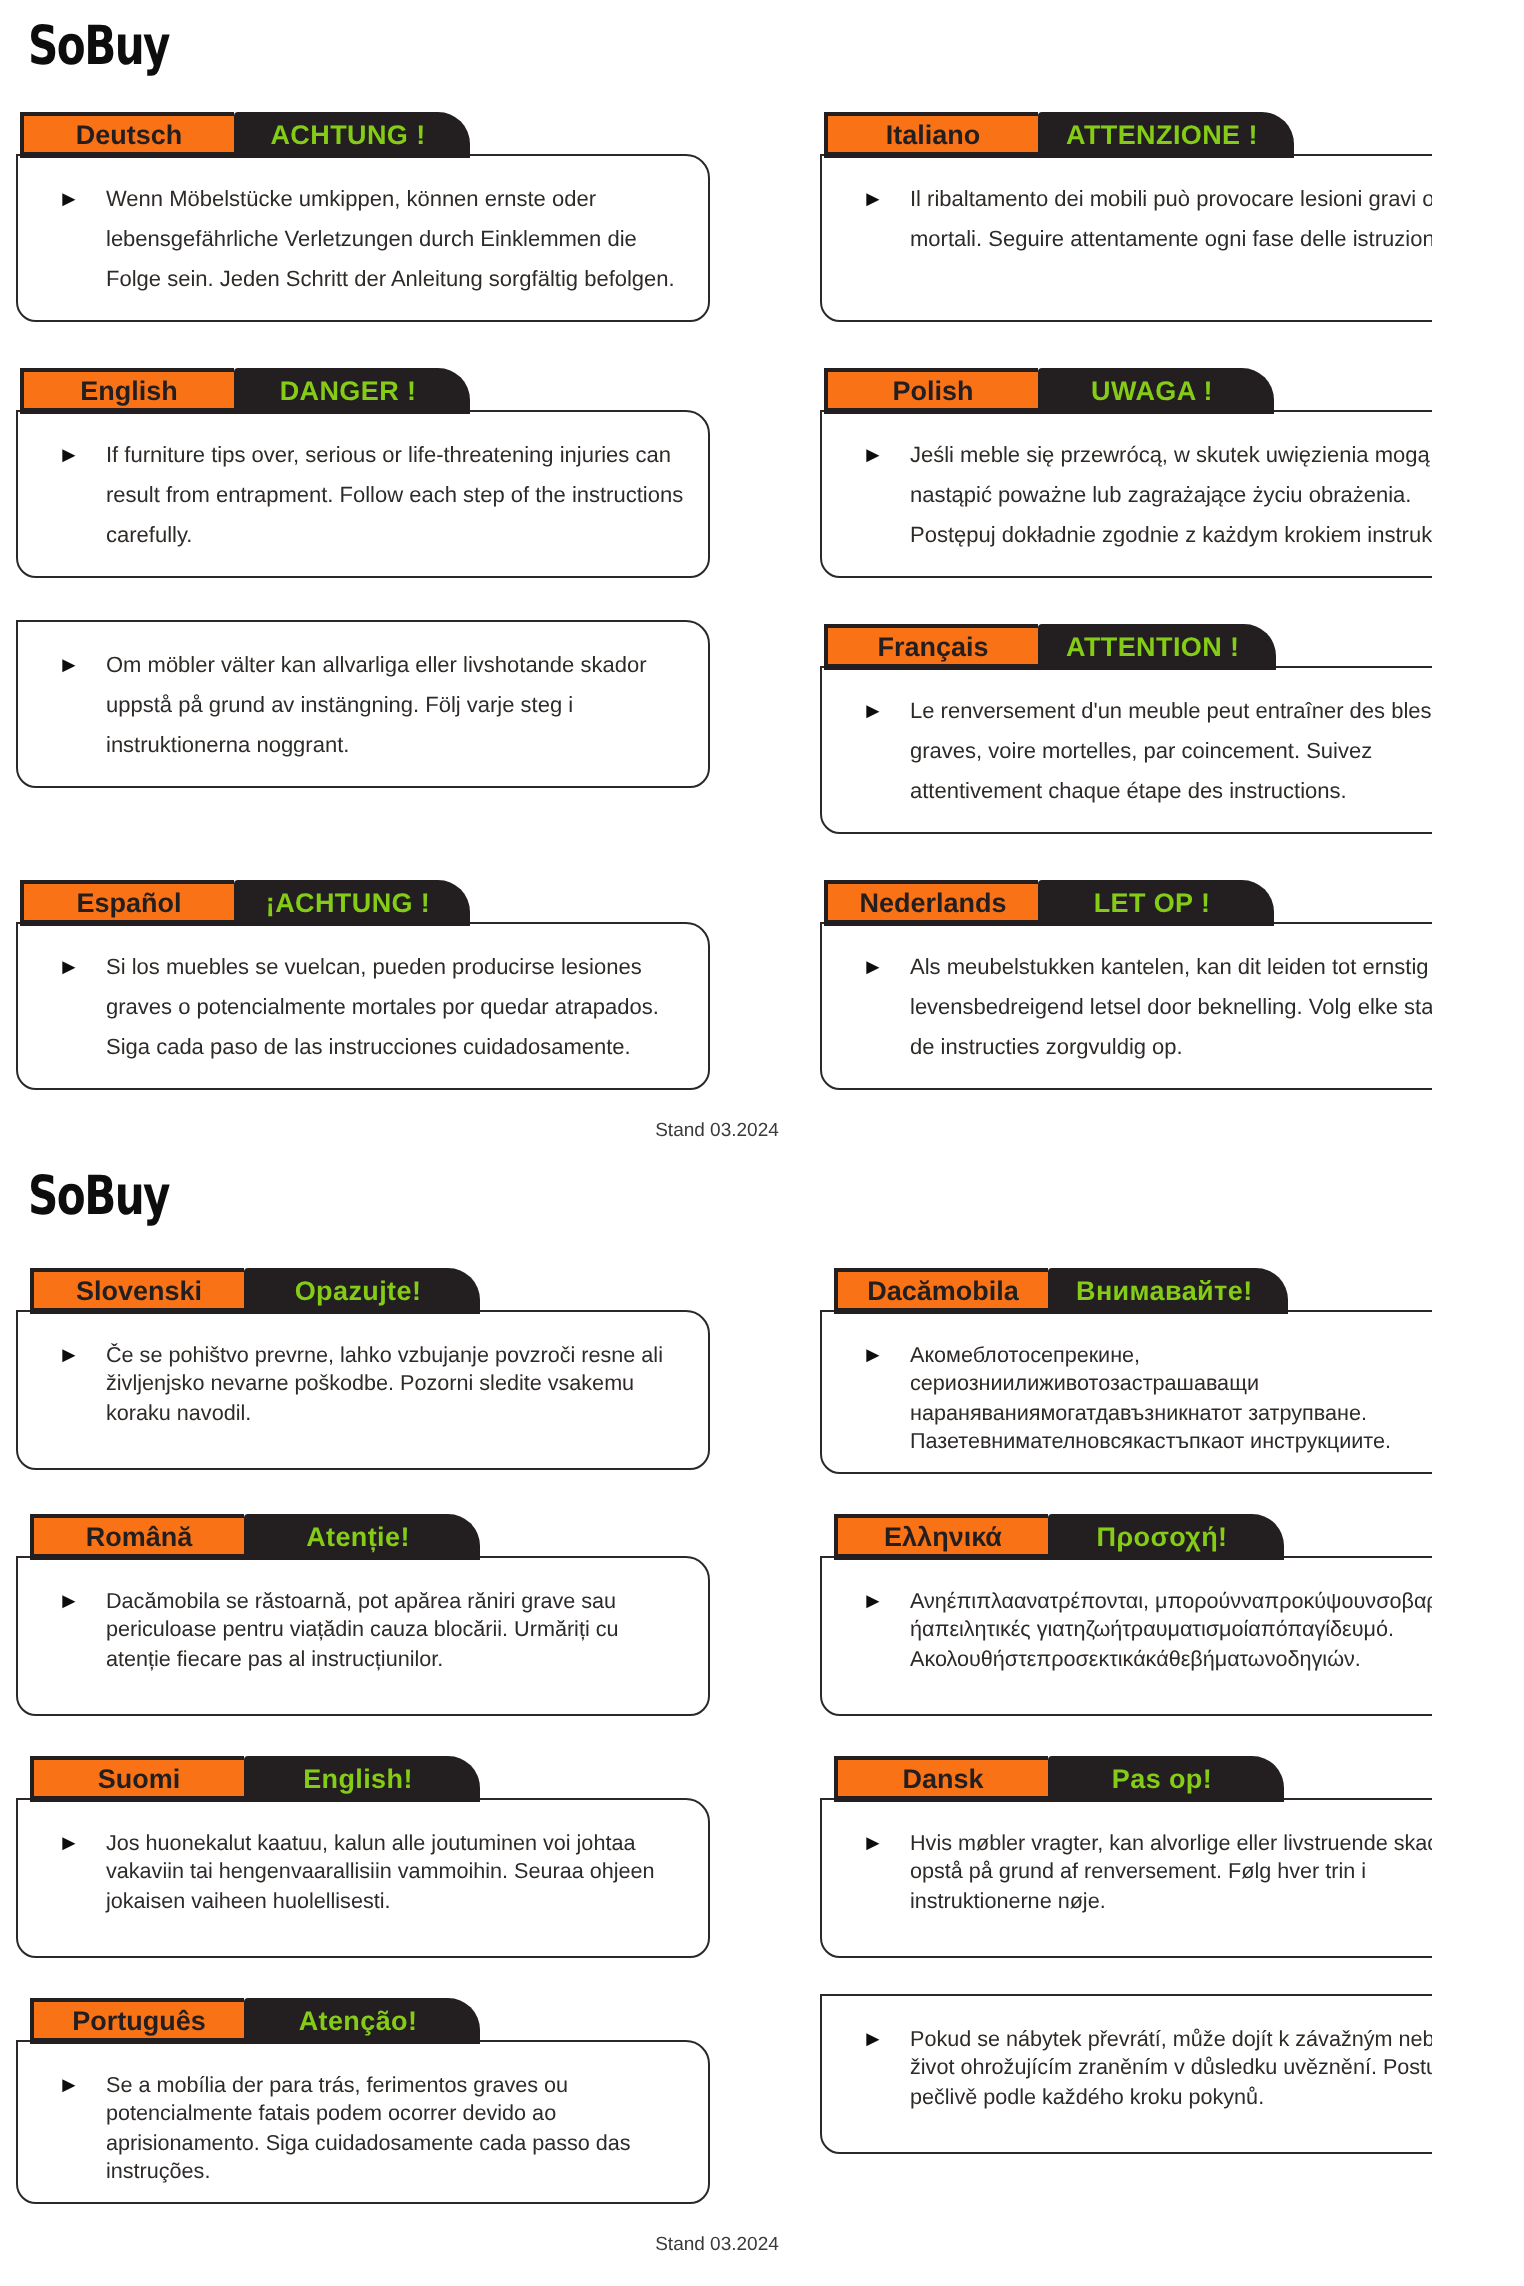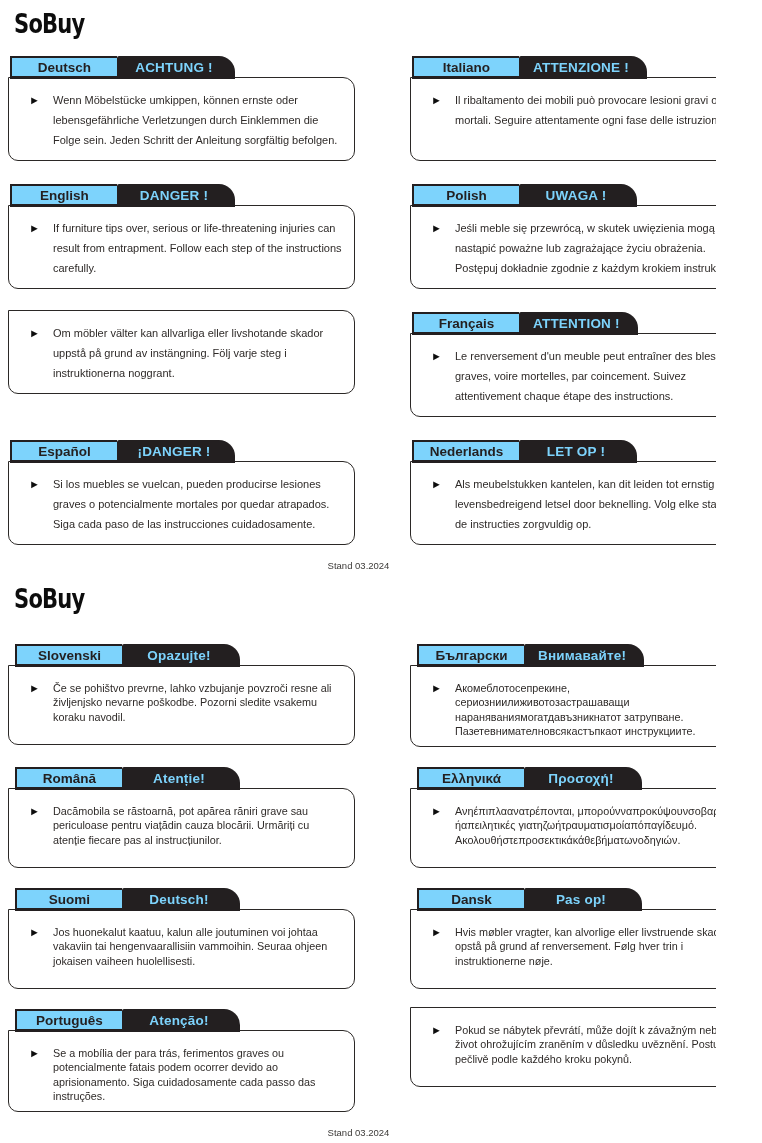--- a/index.html
+++ b/index.html
@@ -36,35 +36,35 @@
   .box { width: 347px; }
   .box-header {
     display: flex;
     align-items: stretch;
     height: 23px;
     position: relative;
     z-index: 2;
     margin-left: 2px;
   }
   .lang-tab {
-    background: #7dd3fc;
+    background: #f97316;
     border: 2px solid #231f20;
     border-bottom-width: 3px;
     border-right: none;
     min-width: 107px;
     padding: 0 10px;
     display: flex; align-items: center; justify-content: center;
     font-weight: 700;
     font-size: 13.5px;
     color: #231f20;
     transform-origin: center;
   }
   .warn-tab {
     background: #231f20;
-    color: #7dd3fc;
+    color: #84cc16;
     border-radius: 2px 16px 0 0;
     min-width: 118px;
     padding: 0 18px 0 14px;
     display: flex; align-items: center; justify-content: center;
     font-weight: 700;
     font-size: 13.5px;
     letter-spacing: 0.2px;
   }
   .box-body {
     border: 1.6px solid #2b2826;
@@ -84,21 +84,21 @@
   }
   .warn-text {
     margin: 0;
     flex: 1;
     font-size: 11px;
     line-height: 1.8;
     color: #2e2a28;
   }
 
   
-  .compact .boxes { row-gap: 20px; margin-top: 32px; }
+  .compact .boxes { row-gap: 20px; margin-top: 22px; }
   .compact .box-header { margin-left: 7px; }
   .compact .box-body { min-height: 80px; padding-top: 15px; }
   .compact .warn-text { font-size: 10.8px; line-height: 1.32; }
   .compact .bullet { line-height: 1.32; }
 
   .footer-note {
     text-align: center;
     font-size: 9.5px;
     color: #3c3a38;
     margin-top: 15px;
@@ -173,21 +173,21 @@
         </div>
         <div class="box-body">
           <span class="bullet">►</span>
           <p class="warn-text">Le renversement d'un meuble peut entraîner des blessures graves, voire mortelles, par coincement. Suivez attentivement chaque étape des instructions.</p>
         </div>
       </div>
 
       <div class="box">
         <div class="box-header">
           <span class="lang-tab">Español</span>
-          <span class="warn-tab">¡DANGER !</span>
+          <span class="warn-tab">¡ACHTUNG !</span>
         </div>
         <div class="box-body">
           <span class="bullet">►</span>
           <p class="warn-text">Si los muebles se vuelcan, pueden producirse lesiones graves o potencialmente mortales por quedar atrapados. Siga cada paso de las instrucciones cuidadosamente.</p>
         </div>
       </div>
 
       <div class="box">
         <div class="box-header">
           <span class="lang-tab">Nederlands</span>
@@ -213,21 +213,21 @@
           <span class="warn-tab">Opazujte!</span>
         </div>
         <div class="box-body">
           <span class="bullet">►</span>
           <p class="warn-text">Če se pohištvo prevrne, lahko vzbujanje povzroči resne ali življenjsko nevarne poškodbe. Pozorni sledite vsakemu koraku navodil.</p>
         </div>
       </div>
 
       <div class="box">
         <div class="box-header">
-          <span class="lang-tab">Български</span>
+          <span class="lang-tab">Dacămobila</span>
           <span class="warn-tab">Внимавайте!</span>
         </div>
         <div class="box-body">
           <span class="bullet">►</span>
           <p class="warn-text">Акомеблотосепрекине, сериозниилиживотозастрашаващи нараняваниямогатдавъзникнатот затрупване. Пазетевнимателновсякастъпкаот инструкциите.</p>
         </div>
       </div>
 
       <div class="box">
         <div class="box-header">
@@ -247,21 +247,21 @@
         </div>
         <div class="box-body">
           <span class="bullet">►</span>
           <p class="warn-text">Ανηέπιπλαανατρέπονται, μπορούνναπροκύψουνσοβαρές ήαπειλητικές γιατηζωήτραυματισμοίαπόπαγίδευμό. Ακολουθήστεπροσεκτικάκάθεβήματωνοδηγιών.</p>
         </div>
       </div>
 
       <div class="box">
         <div class="box-header">
           <span class="lang-tab">Suomi</span>
-          <span class="warn-tab">Deutsch!</span>
+          <span class="warn-tab">English!</span>
         </div>
         <div class="box-body">
           <span class="bullet">►</span>
           <p class="warn-text">Jos huonekalut kaatuu, kalun alle joutuminen voi johtaa vakaviin tai hengenvaarallisiin vammoihin. Seuraa ohjeen jokaisen vaiheen huolellisesti.</p>
         </div>
       </div>
 
       <div class="box">
         <div class="box-header">
           <span class="lang-tab">Dansk</span>

